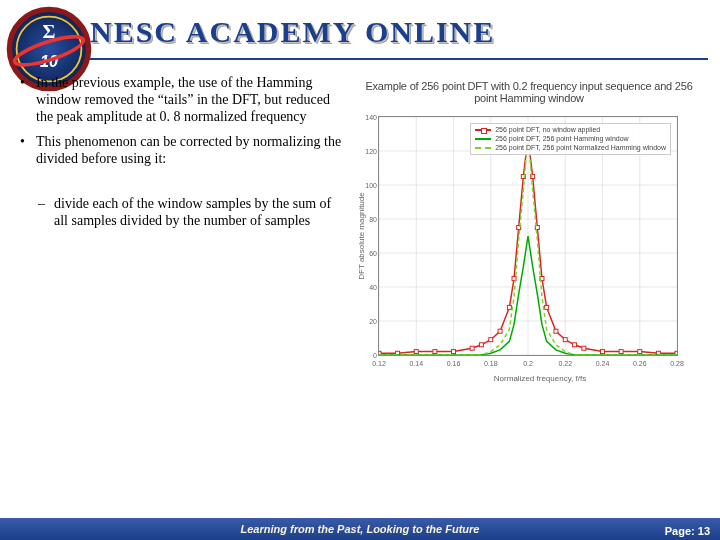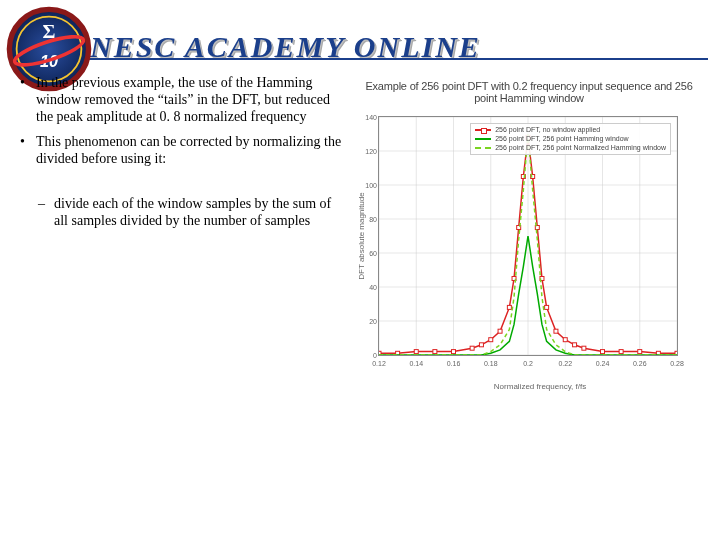--- a/index.html
+++ b/index.html
@@ -1,20 +1,20 @@
 <!DOCTYPE html>
 <html><head>
 <meta charset="utf-8">
 <style>
   * { box-sizing: border-box; margin: 0; padding: 0; }
   html, body { width: 720px; height: 540px; font-family: "Times New Roman", Times, serif; background: #fff; color: #000; overflow: hidden; }
   .slide { position: relative; width: 720px; height: 540px; }
 
   
-  .header { position: relative; height: 64px; padding-left: 90px; display: flex; align-items: flex-end; font-style: italic; }
+  .header { position: relative; height: 64px; padding-left: 90px; display: flex; align-items: center; }
   .banner {
     font-family: Georgia, "Times New Roman", serif;
     font-size: 30px; font-weight: 700; letter-spacing: 2px;
     color: #1b3f8b;
     text-shadow: 1px 1px 0 #bfbfbf, 2px 2px 0 #a8a8a8;
   }
   .rule { position: absolute; left: 58px; right: 12px; top: 58px; height: 0; border-top: 2px solid #1b3f8b; }
 
   
   .logo { position: absolute; left: 4px; top: 4px; width: 90px; height: 90px; }
@@ -33,21 +33,21 @@
   ul.sub { list-style: none; padding: 4px 0 0 0; margin-top: 24px; }
   ul.sub > li { position: relative; padding-left: 18px; margin-bottom: 6px; }
   ul.sub > li::before { content: "–"; position: absolute; left: 2px; top: 0; }
 
   
   .chart-wrap { font-family: Arial, Helvetica, sans-serif; font-size: 8px; color: #444; }
   .chart-title { text-align: center; font-size: 11px; margin-bottom: 12px; letter-spacing: -0.2px; }
   .plot { position: relative; width: 300px; height: 240px; border: 1px solid #888; background: #fff; }
   .plot svg { position: absolute; inset: 0; }
   .ylab { position: absolute; left: -18px; top: 50%; transform: translate(-50%,-50%) rotate(-90deg); transform-origin: center; white-space: nowrap; color: #666; }
-  .xlab { text-align: center; margin-top: 26px; color: #666; }
+  .xlab { text-align: center; margin-top: 18px; color: #666; }
   .legend { position: absolute; top: 6px; right: 6px; background: rgba(255,255,255,0.9); border: 1px solid #ccc; padding: 2px 4px; font-size: 7px; line-height: 1.25; }
   .legend-row { display: flex; align-items: center; gap: 4px; white-space: nowrap; }
   .swatch { width: 16px; height: 0; border-top-width: 2px; border-top-style: solid; position: relative; }
   .swatch.sq::after { content:""; position:absolute; left:6px; top:-3px; width:4px; height:4px; background:#fff; border:1px solid currentColor; }
   .tick-y { position: absolute; left: -22px; width: 20px; text-align: right; color: #666; font-size: 7px; transform: translateY(-50%); }
   .tick-x { position: absolute; bottom: -12px; transform: translateX(-50%); color: #666; font-size: 7px; }
 
   
   .footer { position: absolute; left: 0; right: 0; bottom: 0; height: 22px;
     background: linear-gradient(#3a5aa8, #1b3f8b);
@@ -180,13 +180,17 @@
               <div class="tick-y" style="top: 68px;">100</div>
               <div class="tick-y" style="top: 34px;">120</div>
               <div class="tick-y" style="top: 0px;">140</div>
             </div>
           <div class="xlab">Normalized frequency, f/fs</div>
         </div>
       </div>
     </div>
   </div>
 
+  <div class="footer">
+    <span class="footer-text">Learning from the Past, Looking to the Future</span>
+    <span class="page">Page: 13</span>
+  </div>
 </div>
 
 </body></html>

